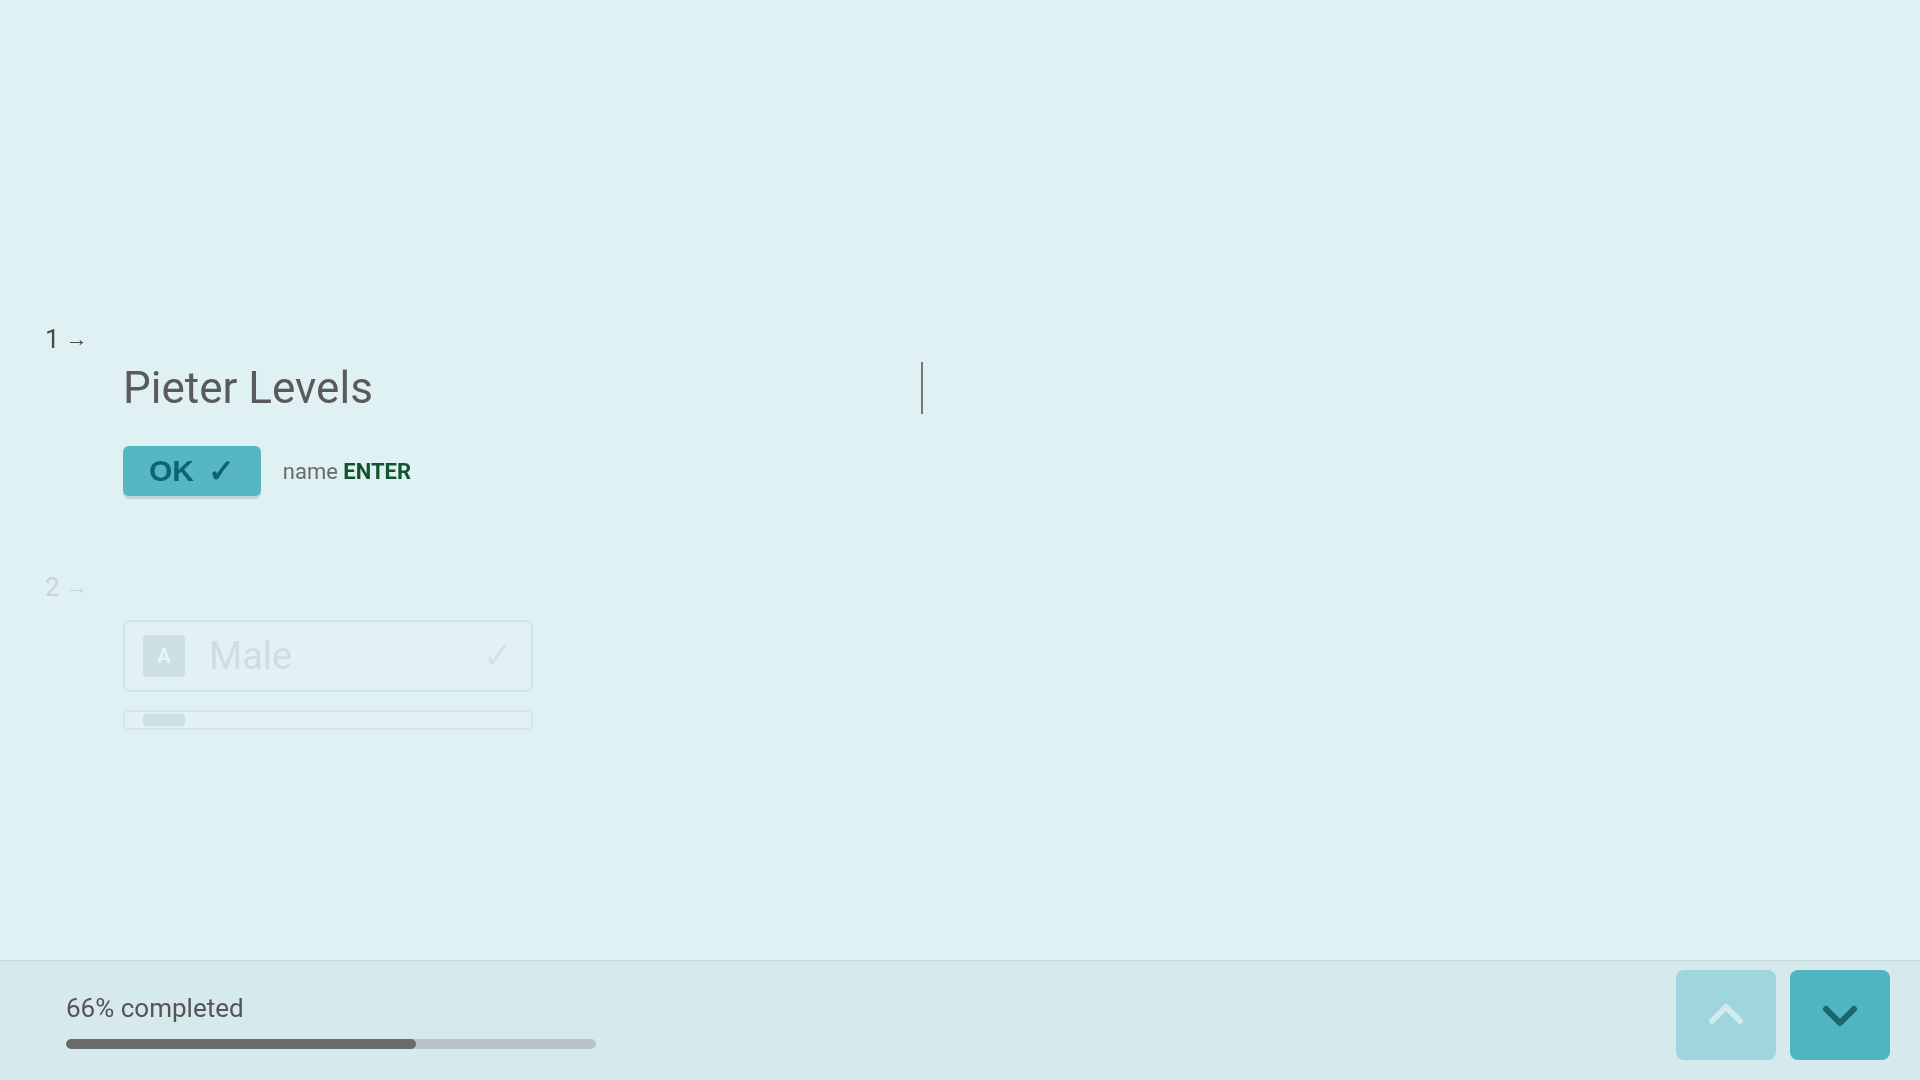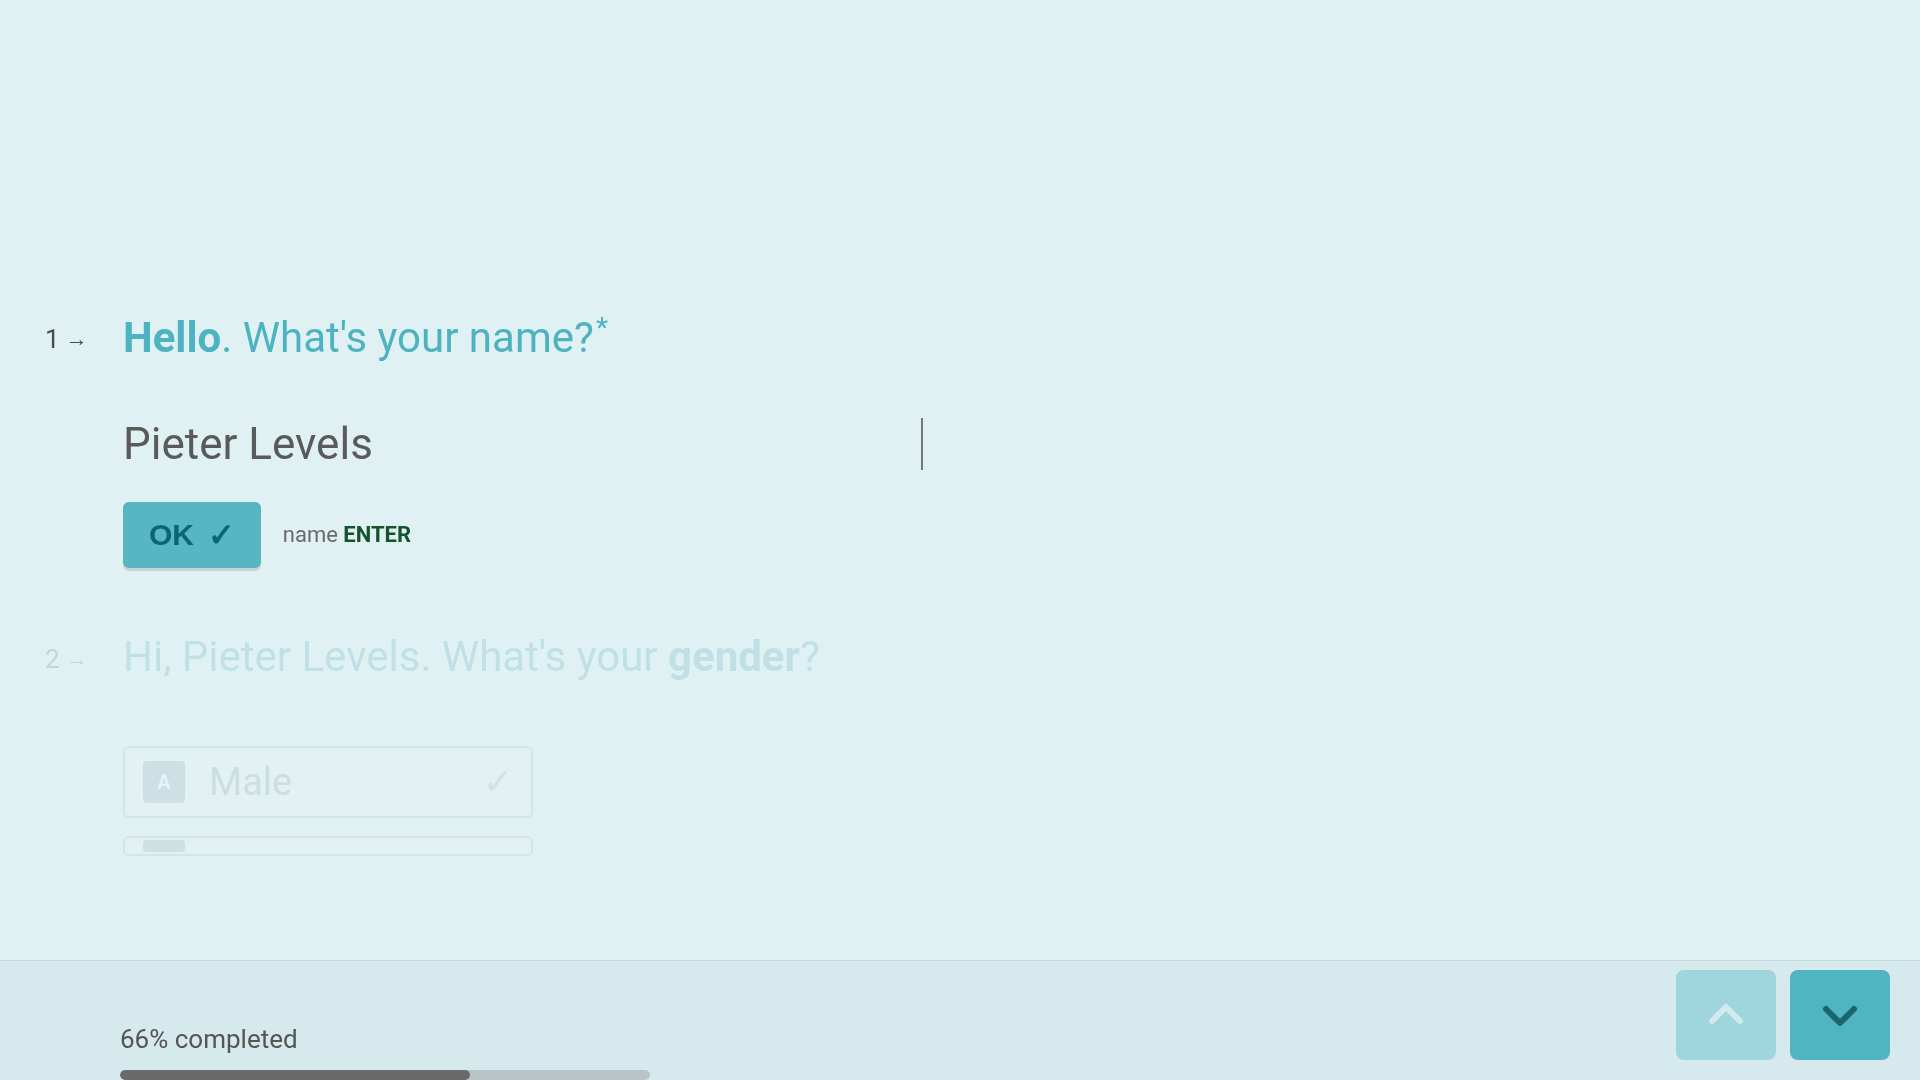--- a/index.html
+++ b/index.html
@@ -88,21 +88,21 @@
       display: flex;
       align-items: center;
       gap: 22px;
     }
 
     .ok-button {
       background: #56b6c2;
       color: #0e6572;
       border: none;
       border-radius: 6px;
-      padding: 14px 26px;
+      padding: 6px 26px;
       font-size: 30px;
       font-weight: 700;
       cursor: pointer;
       display: flex;
       align-items: center;
       gap: 14px;
       box-shadow: 0 3px 0 rgba(0,0,0,0.12);
     }
 
     .ok-button .check {
@@ -177,22 +177,22 @@
     
     .footer {
       position: absolute;
       bottom: 0;
       left: 0;
       right: 0;
       height: 120px;
       background: #d6e9ec;
       border-top: 1px solid #c5d8db;
       display: flex;
-      align-items: flex-end;
-      padding: 0 120px;
+      align-items: center;
+      padding: 0 66px;
     }
 
     .progress-wrap {
       display: flex;
       flex-direction: column;
       gap: 16px;
     }
 
     .progress-text {
       font-size: 26px;
@@ -249,45 +249,39 @@
 <body>
 
 <div class="form-container">
 
   <div class="question-block">
     <div class="question-number-wrap">
       <span class="question-number">1</span>
       <span class="arrow-icon">→</span>
     </div>
     <div class="question-content">
-      <div class="question-text">
-        <span class="bold">Hello</span><span>. What's your name?</span><span class="asterisk">*</span>
-      </div>
       <input type="text" class="answer-input" readonly="" value="Pieter Levels" style="">
       <div class="ok-row">
         <button class="ok-button">
           <span>OK</span>
           <span class="check">✓</span>
         </button>
         <span class="press-enter">
           <span>name </span><span class="enter-bold">ENTER</span>
         </span>
       </div>
     </div>
   </div>
 
   <div class="question-block faded">
     <div class="question-number-wrap">
       <span class="question-number">2</span>
       <span class="arrow-icon">→</span>
     </div>
     <div class="question-content">
-      <div class="question-text">
-        <span>Hi, </span><span>Pieter Levels</span><span>. What's your </span><span class="bold">gender</span><span>?</span>
-      </div>
       <div class="options-wrap">
         <div class="option-item">
           <div class="option-key">A</div>
           <div class="option-label">Male</div>
           <div class="option-check">✓</div>
         </div>
         <div class="option-item" style="height:20px; padding:4px 18px; overflow:hidden;">
           <div class="option-key" style="height:12px;"></div>
         </div>
       </div>

